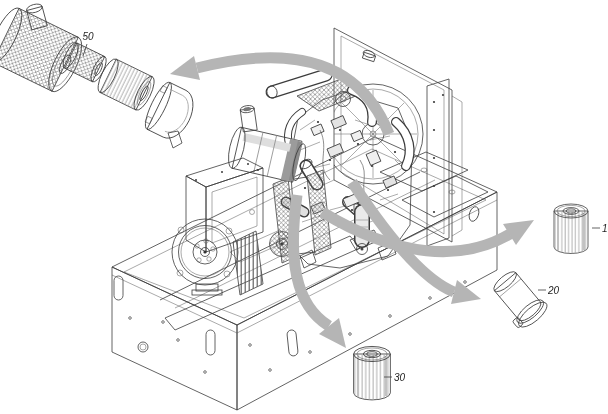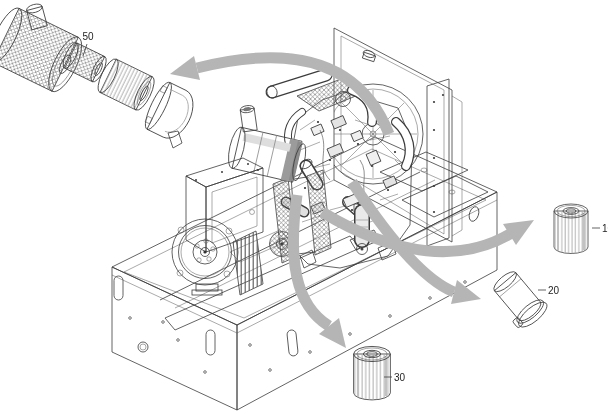--- a/index.html
+++ b/index.html
@@ -1,17 +1,17 @@
 <!DOCTYPE html>
 <html><head>
 <meta charset="utf-8">
 <style>
   html,body{margin:0;padding:0;background:#ffffff;}
   body{width:608px;height:414px;overflow:hidden;}
-  #canvas{width:608px;height:414px;position:relative;}
+  #canvas{width:608px;height:414px;position:relative;font-style:italic;}
   svg{display:block;}
   .callout-text{font-family:"Liberation Sans","DejaVu Sans",sans-serif;font-size:10px;fill:#1e1e1e;}
   .ln{stroke:#3c3c3c;stroke-width:0.8;fill:none;}
   .lnth{stroke:#555;stroke-width:0.5;fill:none;}
 </style>
 </head>
 <body>
 
 <div id="canvas">
 <svg width="608" height="414" viewBox="0 0 608 414" xmlns="http://www.w3.org/2000/svg">

